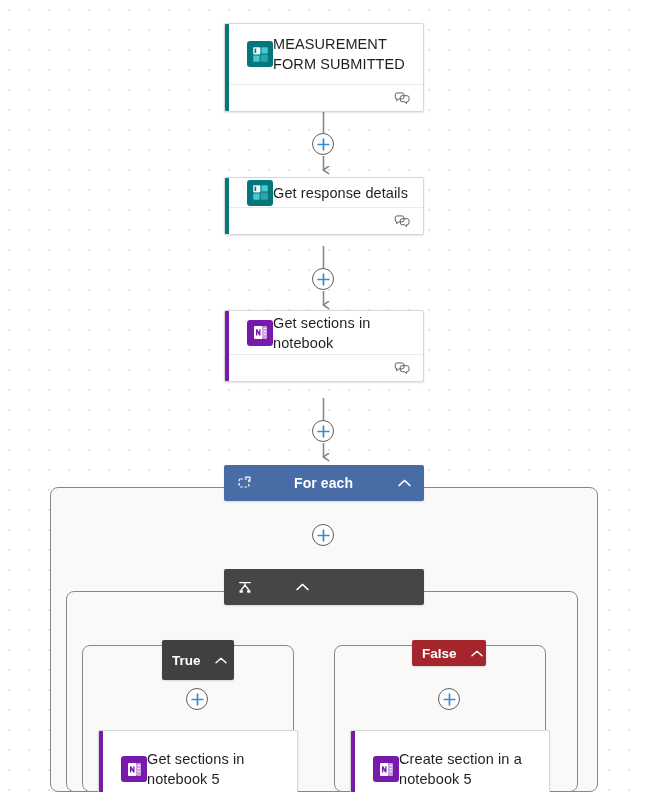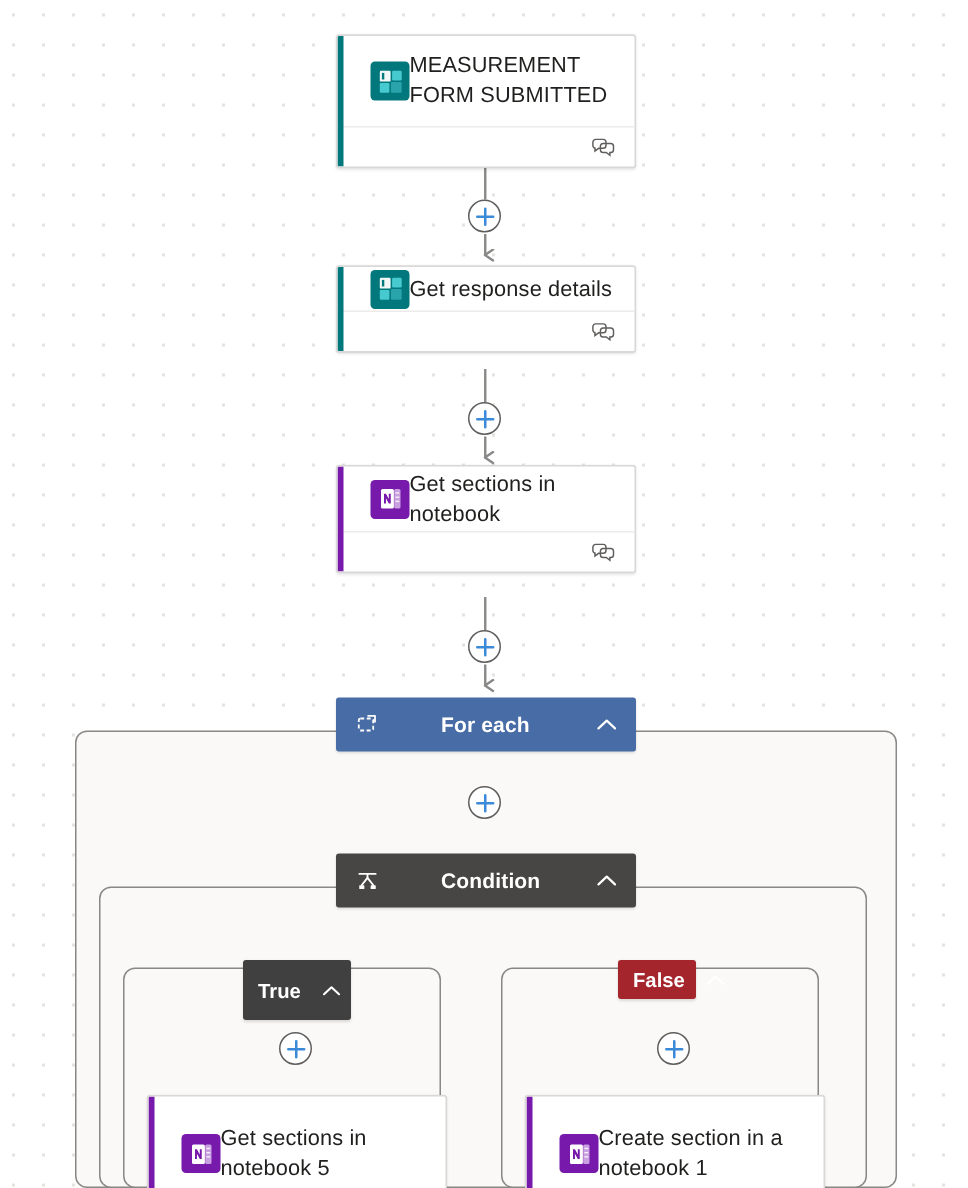--- a/index.html
+++ b/index.html
@@ -328,21 +328,21 @@
     <span class="app-icon onenote">
       <svg width="17" height="17" viewBox="0 0 17 17" aria-hidden="true">
         <rect x="2.0" y="2.0" width="8.6" height="13.0" rx="1.0" fill="#ffffff"></rect>
         <path d="M4.0 5.2 h1.3 l1.9 3.4 v-3.4 h1.3 v6.4 h-1.3 l-1.9 -3.4 v3.4 h-1.3 z" fill="#7719aa"></path>
         <rect x="10.8" y="2.0" width="4.2" height="13.0" rx="1.0" fill="#c9a0e0"></rect>
         <rect x="11.6" y="4.2" width="2.6" height="0.9" fill="#ffffff" opacity="0.85"></rect>
         <rect x="11.6" y="7.0" width="2.6" height="0.9" fill="#ffffff" opacity="0.85"></rect>
         <rect x="11.6" y="9.8" width="2.6" height="0.9" fill="#ffffff" opacity="0.85"></rect>
       </svg>
     </span>
-    <span class="card-title">Create section in a notebook 1</span>
+    <span class="card-title">Create section in a notebook 5</span>
   </div>
 </div>
 
 <div class="scope-header" style="left:224px; top:465px; width:200px; height:36px; background:#486ca5;">
   <span class="sh-icon">
     <svg width="14" height="14" viewBox="0 0 14 14" aria-hidden="true">
       <rect x="1.2" y="3.0" width="9.6" height="8.0" rx="1" fill="none" stroke="#ffffff" stroke-width="1.2" stroke-dasharray="2.6 1.7"></rect>
       <path d="M7.4 1.2 h4.6 v4.0" fill="none" stroke="#ffffff" stroke-width="1.2" stroke-linecap="round" stroke-linejoin="round"></path>
     </svg>
   </span>
@@ -357,38 +357,37 @@
 <div class="scope-header" style="left:224px; top:569px; width:200px; height:36px; background:#484644;">
   <span class="sh-icon">
     <svg width="14" height="14" viewBox="0 0 14 14" aria-hidden="true">
       <line x1="1.6" y1="2.6" x2="12.4" y2="2.6" stroke="#ffffff" stroke-width="1.25" stroke-linecap="round"></line>
       <line x1="7" y1="2.6" x2="7" y2="5.2" stroke="#ffffff" stroke-width="1.25"></line>
       <path d="M7 5.2 L3.2 10.0 M7 5.2 L10.8 10.0" fill="none" stroke="#ffffff" stroke-width="1.25" stroke-linecap="round"></path>
       <rect x="1.5" y="10.2" width="3.4" height="2.5" rx="0.4" fill="#ffffff"></rect>
       <rect x="9.1" y="10.2" width="3.4" height="2.5" rx="0.4" fill="#ffffff"></rect>
     </svg>
   </span>
-  <span class="sh-label">Condition</span>
   <span class="sh-chev">
     <svg width="13" height="8" viewBox="0 0 13 8" aria-hidden="true">
       <path d="M1 6.6 L6.5 1.4 L12 6.6" fill="none" stroke="#ffffff" stroke-width="1.45" stroke-linecap="round" stroke-linejoin="round"></path>
     </svg>
   </span>
 </div>
 
 <div class="branch-pill" style="left:162px; top:640px; width:72px; height:40px; background:#404040;">
   <span class="bp-label">True</span>
   <span class="bp-chev">
     <svg width="12" height="7" viewBox="0 0 12 7" aria-hidden="true">
       <path d="M1 5.8 L6 1.2 L11 5.8" fill="none" stroke="#ffffff" stroke-width="1.4" stroke-linecap="round" stroke-linejoin="round"></path>
     </svg>
   </span>
 </div>
 
-<div class="branch-pill" style="left:412px; top:640px; width:52px; height:26px; background:#a4262c;">
+<div class="branch-pill" style="left:412px; top:640px; width:74px; height:26px; background:#a4262c;">
   <span class="bp-label">False</span>
   <span class="bp-chev">
     <svg width="12" height="7" viewBox="0 0 12 7" aria-hidden="true">
       <path d="M1 5.8 L6 1.2 L11 5.8" fill="none" stroke="#ffffff" stroke-width="1.4" stroke-linecap="round" stroke-linejoin="round"></path>
     </svg>
   </span>
 </div>
 
 <div class="plus-btn" style="left:312px; top:133px;">
   <svg width="13" height="13" viewBox="0 0 13 13" aria-hidden="true">

